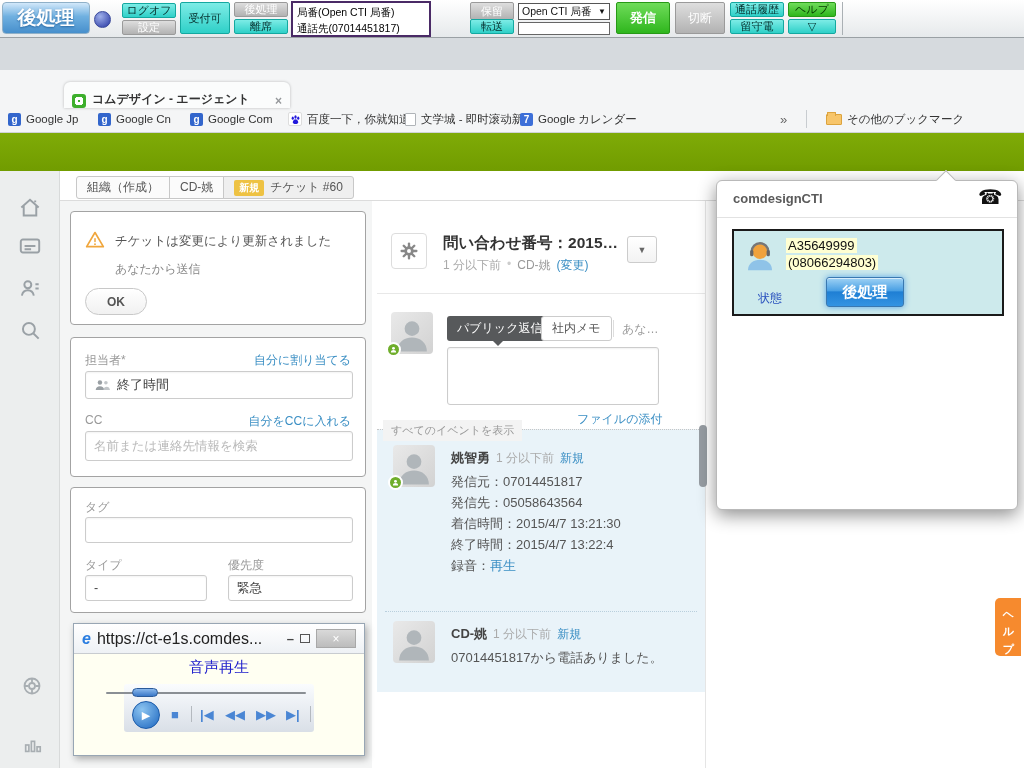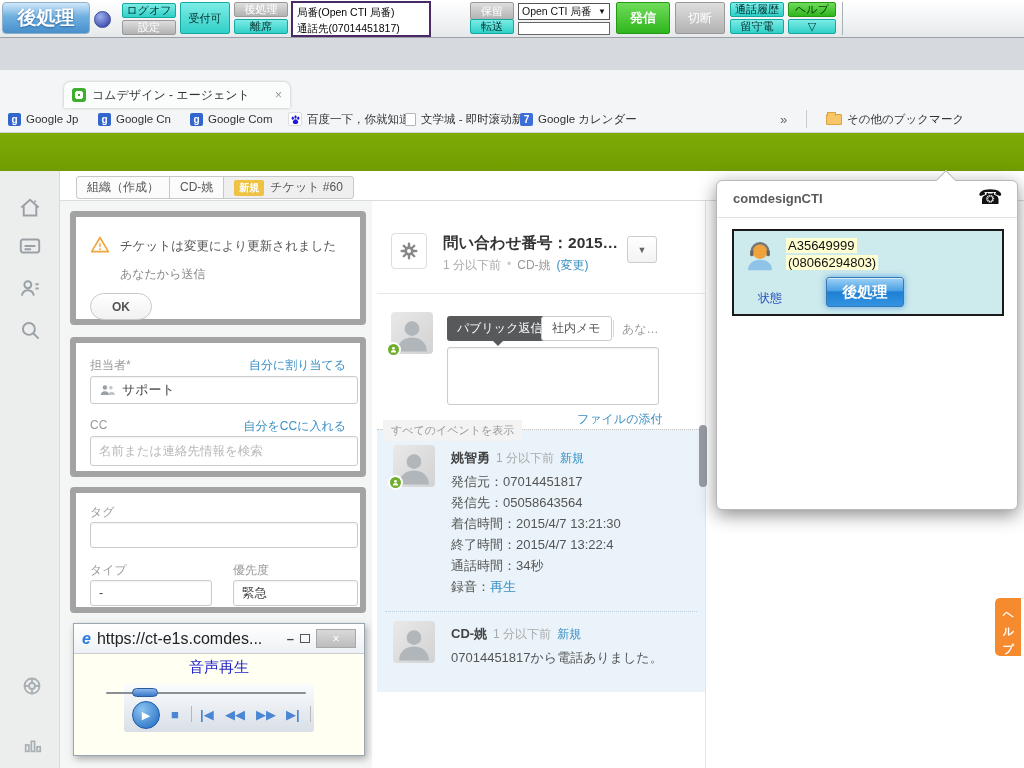--- a/index.html
+++ b/index.html
@@ -22,21 +22,21 @@
   .cti-select { left:518px; top:3px; width:92px; height:17px; background:#fff; border:1px solid #555; font-size:10.5px; display:flex; align-items:center; justify-content:space-between; padding:0 3px; color:#111; }
   .cti-dialinput { left:518px; top:22px; width:92px; height:13px; background:#fff; border:1px solid #666; }
   .cti-vline { left:842px; top:2px; width:1px; height:33px; background:#aab0b4; }
 
   
   .chrome-strip { left:0; top:38px; width:1024px; height:32px; background:#d6dade; }
   .profile-badge { left:888px; top:41px; height:16px; padding:0 7px; background:#b2b6ba; border:1px solid #94989c; color:#222; font-size:11px; border-radius:2px; display:flex; align-items:center; }
   .win-min { left:934px; top:42px; color:#555; font-size:14px; font-weight:bold; }
   .win-max { left:962px; top:46px; width:11px; height:9px; border:2px solid #555; }
   .win-close { left:984px; top:40px; width:40px; height:18px; background:#c2c6ca; color:#fff; font-size:13px; }
-  .btab { position:absolute; top:44px; height:26px; border-radius:6px 6px 0 0; display:flex; align-items:center; padding:0 8px; gap:6px; font-size:12px; }
+  .btab { position:absolute; top:44px; height:26px; border-radius:6px 6px 0 0; display:flex; align-items:flex-end; padding:0 8px; gap:6px; font-size:12px;font-weight:bold; }
   .btab .lbl { flex:1; overflow:hidden; white-space:nowrap; text-overflow:ellipsis; }
   .btab-active { background:#fbfcfc; color:#333; box-shadow:0 0 3px rgba(0,0,0,.25); z-index:2; }
   .btab-idle { top:45px; height:25px; background:#e4e8eb; border:1px solid #c6cbd0; border-bottom:none; color:#5a6066; }
   .tab-x { color:#96989b; font-size:12px; }
   .fav-zd { width:14px; height:14px; border-radius:3px; flex:0 0 14px;
     background:radial-gradient(circle at 50% 50%, #3daf2c 0 1.5px, #fff 1.5px 4.5px, #3daf2c 4.5px); background-color:#3daf2c; }
   .fav-gy { width:14px; height:14px; border-radius:2px; flex:0 0 14px; background:linear-gradient(135deg,#3a4a55 44%,#eaf2f8 44% 58%,#3a4a55 58%); }
 
   
   .nav-bar { left:0; top:70px; width:1024px; height:36px; background:#f4f5f6; }
@@ -81,21 +81,21 @@
   .seg:first-child { border-radius:3px 0 0 3px; margin-left:0; }
   .seg-active { background:#efefef; border-radius:0 3px 3px 0; gap:6px; }
   .badge-new { background:#eec243; color:#fff; font-size:10px; font-weight:bold; padding:1px 5px; border-radius:2px; }
 
   
   .sidebar { left:0; top:171px; width:60px; height:597px; background:#eceeee; border-right:1px solid #d8dada; }
   .side-ic { position:absolute; left:17px; }
 
   
   .left-col { left:60px; top:201px; width:312px; height:567px; background:#f4f5f5; }
-  .card { position:absolute; background:#fff; border:6px solid #a3a3a3; border-radius:4px;text-align:right; }
+  .card { position:absolute; background:#fff; border:1px solid #a3a3a3; border-radius:4px;text-align:right; }
   .flabel { position:absolute; font-size:12px; color:#999; }
   .flink { position:absolute; font-size:12px; color:#3b8fc4; }
   .finput { position:absolute; background:#fff; border:1px solid #ccc; border-radius:3px; display:flex; align-items:center; padding:0 8px; gap:6px; font-size:13px; color:#444; box-shadow:inset 0 1px 2px rgba(0,0,0,.05); }
   .ph { color:#b9b9b9; font-size:12.5px; }
   .ok-btn { position:absolute; left:14px; top:76px; width:62px; height:27px; border:1px solid #c8c8c8; border-radius:14px; background:linear-gradient(#fff,#f1f1f1); font-size:12px; font-weight:bold; color:#555; }
 
   
   .iewin { left:73px; top:623px; width:292px; height:133px; background:#fff; border:1px solid #98a6b4; box-shadow:2px 3px 7px rgba(0,0,0,.3); }
   .ie-title { height:29px; display:flex; align-items:center; gap:6px; padding:0 8px; background:linear-gradient(#ffffff,#eef1f5); }
   .ie-e { color:#2a7de0; font-weight:bold; font-style:italic; font-size:16px; }
@@ -381,21 +381,21 @@
   <div class="card" style="left:70px;top:337px;width:296px;height:140px">
     <div class="flabel" style="left:14px;top:14px">担当者*</div>
     <div class="flink" style="right:14px;top:14px">自分に割り当てる</div>
     <div class="finput" style="left:14px;top:33px;width:268px;height:28px">
       <svg width="17" height="12" viewBox="0 0 20 14">
           <circle cx="7" cy="4" r="2.6" fill="#9aa0a4"></circle>
           <path d="M2 13c0-3 2.2-4.6 5-4.6s5 1.6 5 4.6z" fill="#9aa0a4"></path>
           <circle cx="14" cy="4.4" r="2.1" fill="#c2c6c9"></circle>
           <path d="M11 13c.3-2.6 1.9-4 4-4 2 0 3.5 1.3 3.8 4z" fill="#c2c6c9"></path>
         </svg>
-      <span>サポート</span>
+      <span>終了時間</span>
     </div>
     <div class="flabel" style="left:14px;top:75px">CC</div>
     <div class="flink" style="right:14px;top:75px">自分をCCに入れる</div>
     <div class="finput" style="left:14px;top:93px;width:268px;height:30px">
       <span class="ph">名前または連絡先情報を検索</span>
     </div>
   </div>
 
   <div class="card" style="left:70px;top:487px;width:296px;height:126px">
     <div class="flabel" style="left:14px;top:11px">タグ</div>
@@ -493,21 +493,20 @@
   <div class="ev-name" style="left:451px;top:449px">
     <span class="nm">姚智勇</span>
     <span class="tm">1 分以下前</span>
     <span class="st">新規</span>
   </div>
   <div class="abs ev-lines">
     <div>発信元：07014451817</div>
     <div>発信先：05058643564</div>
     <div>着信時間：2015/4/7 13:21:30</div>
     <div>終了時間：2015/4/7 13:22:4</div>
-    <div>通話時間：34秒</div>
     <div>
       <span>録音：</span><span class="ev-link">再生</span>
     </div>
   </div>
   <div class="abs ev-div"></div>
 
   <div class="avatar" style="left:393px;top:621px">
     <svg width="42" height="42" viewBox="0 0 24 24">
         <circle cx="12" cy="9.5" r="4.2" fill="#b0b6ba"></circle>
         <path d="M3.5 22.5c0-5 3.8-8 8.5-8s8.5 3 8.5 8z" fill="#b0b6ba"></path>

